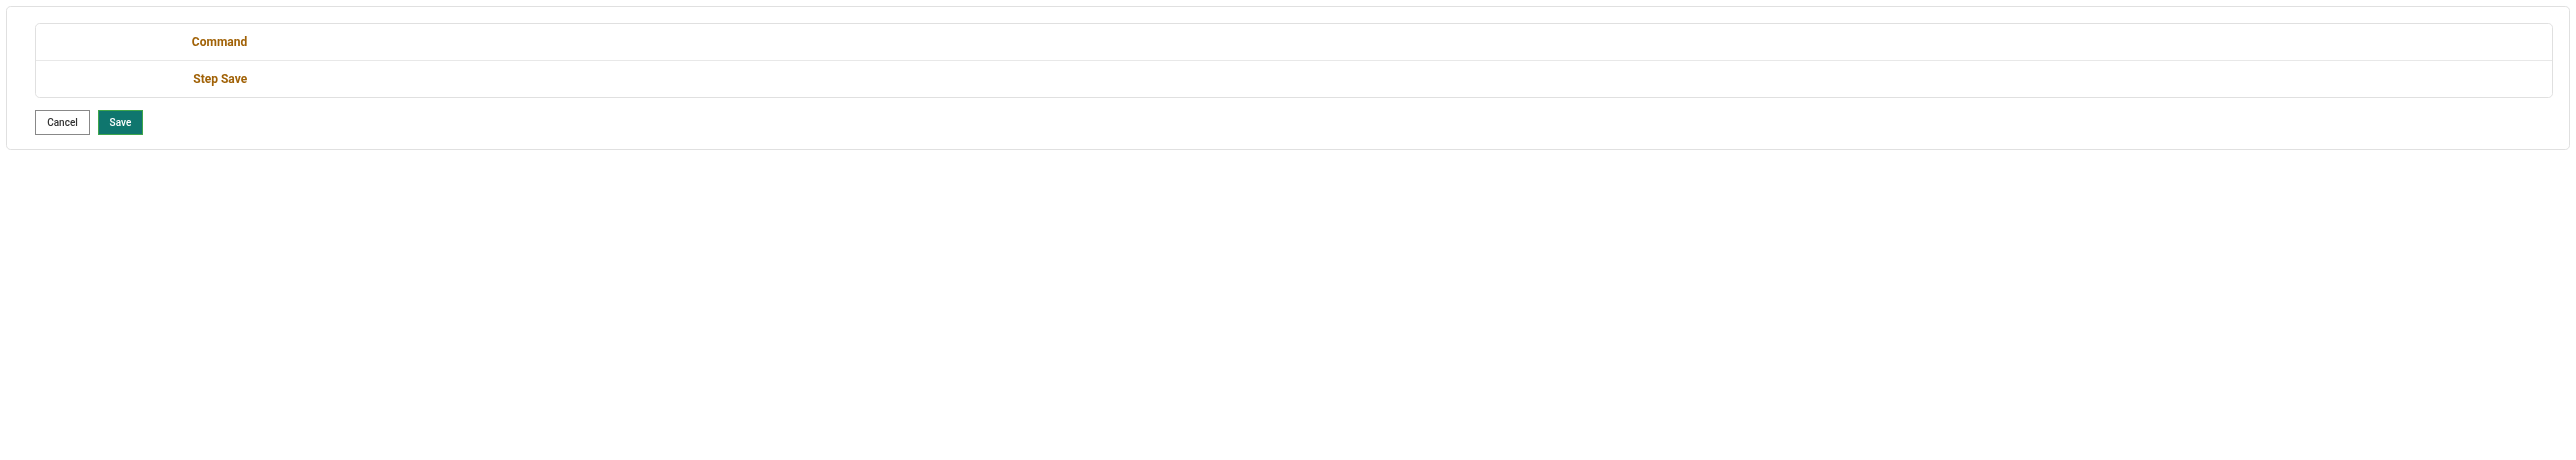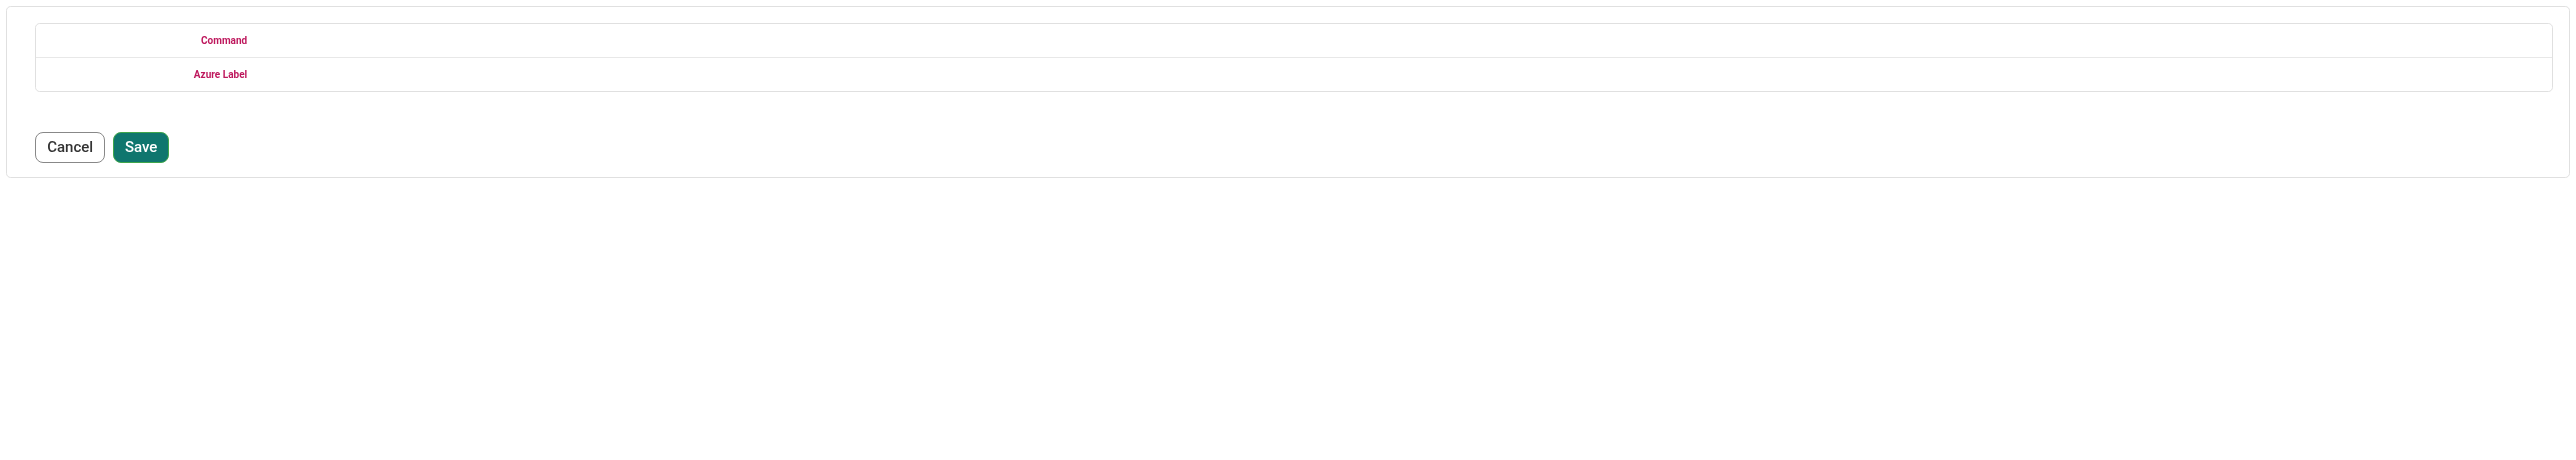--- a/index.html
+++ b/index.html
@@ -32,22 +32,22 @@
     }
     .form-row + .form-row {
       border-top: 0.8px solid #e8e8e8;
     }
     .form-label {
       width: 233px;
       flex-shrink: 0;
       text-align: right;
       padding-right: 22px;
       font-weight: 700;
-      font-size: 10px;
-      color: #be185d;
+      font-size: 12px;
+      color: #a16207;
     }
     .form-field {
       flex: 1;
       min-width: 0;
     }
     .text-input {
       width: 100%;
       background: #f6f6f6;
       border: 0.8px solid #e3e3e3;
       border-radius: 3.1px;
@@ -59,28 +59,27 @@
       white-space: nowrap;
       overflow: hidden;
       text-overflow: clip;
     }
     .button-row {
       display: flex;
       gap: 7.8px;
       padding: 0 0 14px 28px;
     }
     .btn {
-      font-size: 15px;
+      font-size: 10px;
       font-weight: 500;
       padding: 4.7px 11px;
-      border-radius: 8px;
+      border-radius: 0;
       cursor: pointer;
       font-family: inherit;
       line-height: 1.3;
-      margin-top: 28px;
     }
     .btn-cancel {
       background: #ffffff;
       border: 0.8px solid #888888;
       color: #333333;
     }
     .btn-save {
       background: #0f766e;
       border: 0.8px solid #3fa64b;
       color: #ffffff;
@@ -88,21 +87,21 @@
   </style>
 </head>
 <body>
 
 <div class="panel">
   <div class="inner-panel">
     <div class="form-row">
       <div class="form-label">Command</div>
     </div>
     <div class="form-row">
-      <div class="form-label">Azure Label</div>
+      <div class="form-label">Step Save</div>
     </div>
   </div>
   <div class="button-row">
     <button class="btn btn-cancel">Cancel</button>
     <button class="btn btn-save">Save</button>
   </div>
 </div>
 
 
 </body></html>

